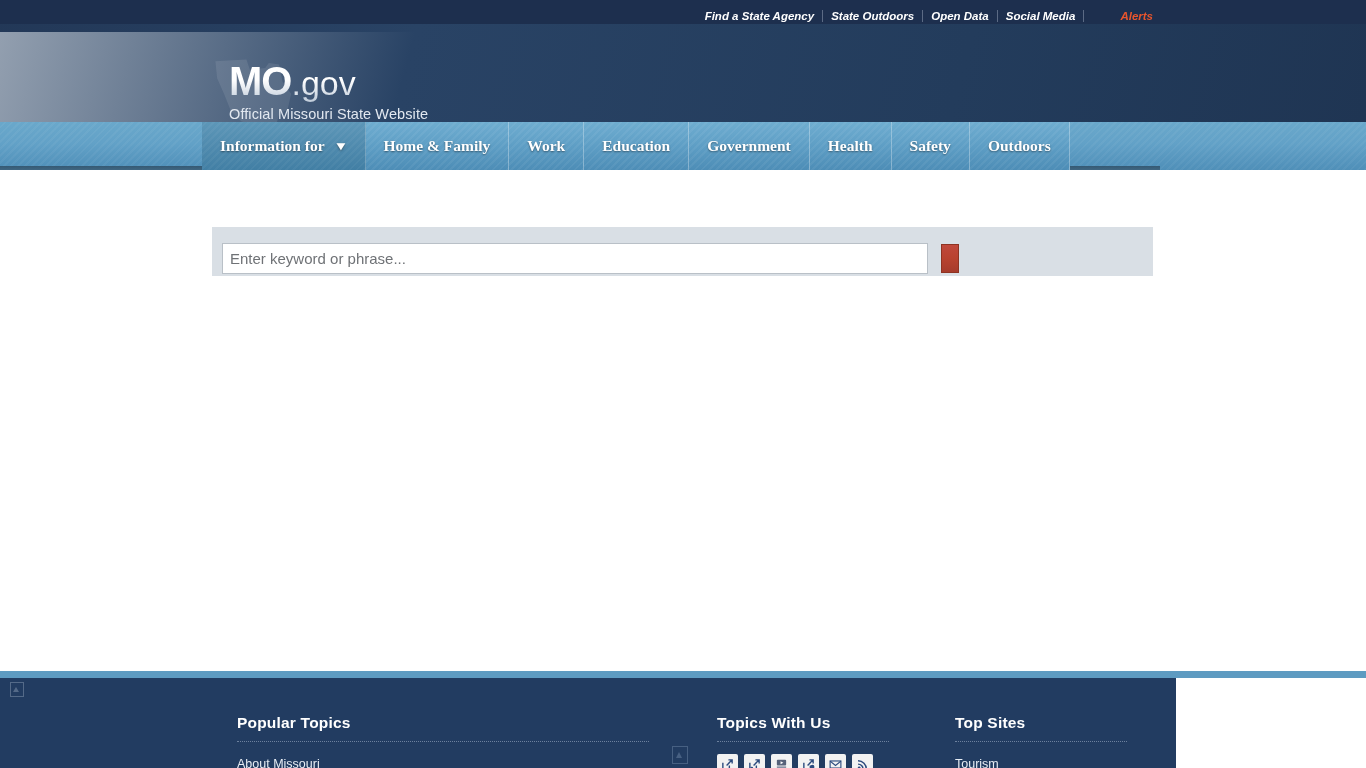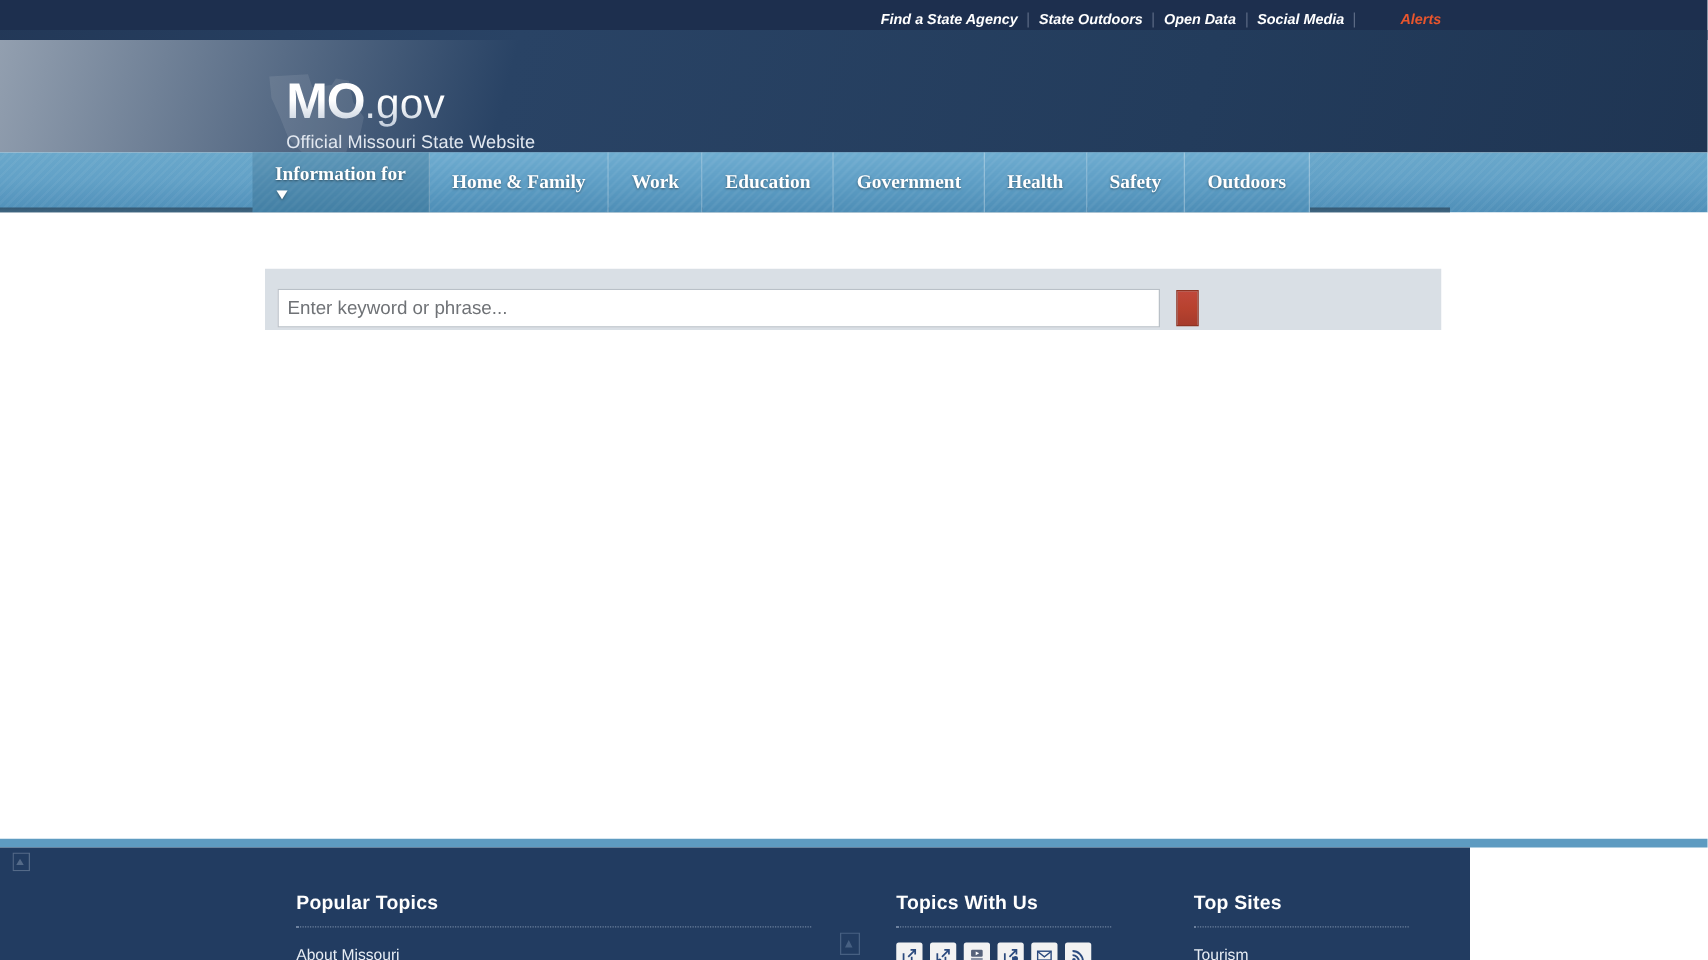--- a/index.html
+++ b/index.html
@@ -119,34 +119,34 @@
   .nav-items {
     position: absolute;
     left: 202px;
     top: 122px;
     height: 48px;
     display: flex;
     align-items: stretch;
   }
   .nav-item {
     display: flex;
+    align-items: center;
     justify-content: center;
     padding: 0 18px;
     color: #ffffff;
     font-family: "Liberation Serif", serif;
     font-size: 15.5px;
     font-weight: bold;
     text-shadow: 0 1px 2px rgba(0,0,0,0.45);
     cursor: pointer;
     white-space: nowrap;
     border-right: 1px solid rgba(255,255,255,0.30);
     background:
       repeating-linear-gradient(-45deg, rgba(255,255,255,0.05) 0 2px, rgba(0,0,0,0) 2px 5px),
       linear-gradient(180deg, #6fadd0 0%, #5e9ec5 50%, #4d8db6 100%);
-    flex-direction: column;
   }
   .nav-item.active {
     background:
       repeating-linear-gradient(-45deg, rgba(255,255,255,0.04) 0 2px, rgba(0,0,0,0) 2px 5px),
       linear-gradient(180deg, #5d97b8 0%, #4e89ad 55%, #427fa4 100%);
     border-right: 1px solid rgba(255,255,255,0.22);
   }
   .nav-item .caret {
     margin-left: 10px;
     font-size: 12px;
@@ -158,21 +158,21 @@
   .content {
     position: absolute;
     left: 0; top: 170px;
     width: 1366px;
     height: 501px;
     background: #ffffff;
   }
   .search-panel {
     position: absolute;
     left: 212px;
-    top: 45px;
+    top: 57px;
     width: 941px;
     height: 49px;
     background: #d9dfe5;
   }
   .search-input {
     position: absolute;
     left: 10px;
     top: 16px;
     width: 706px;
     height: 31px;

